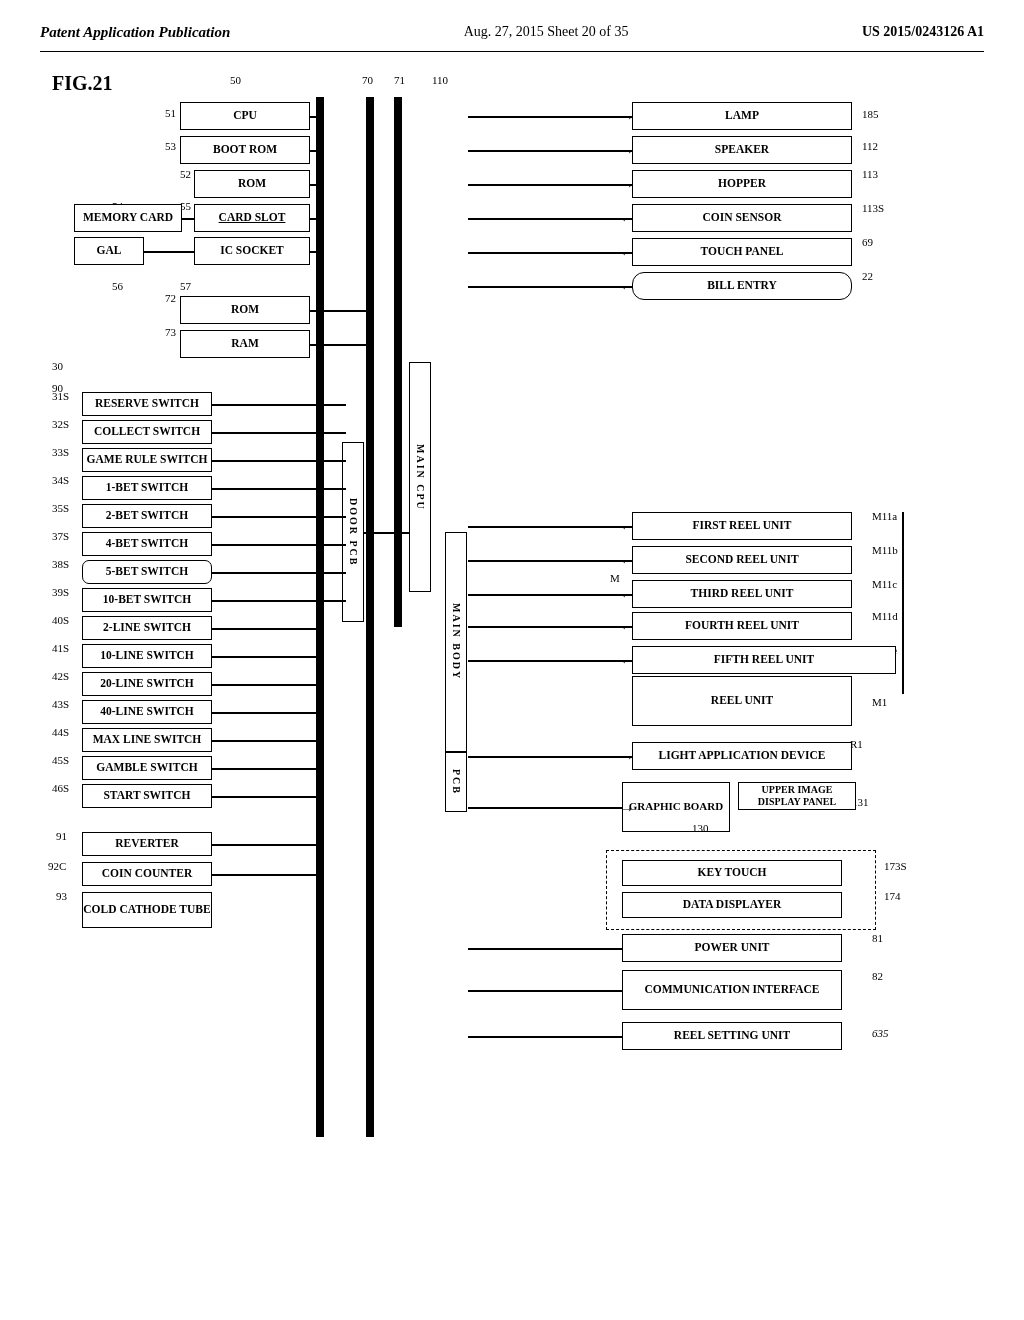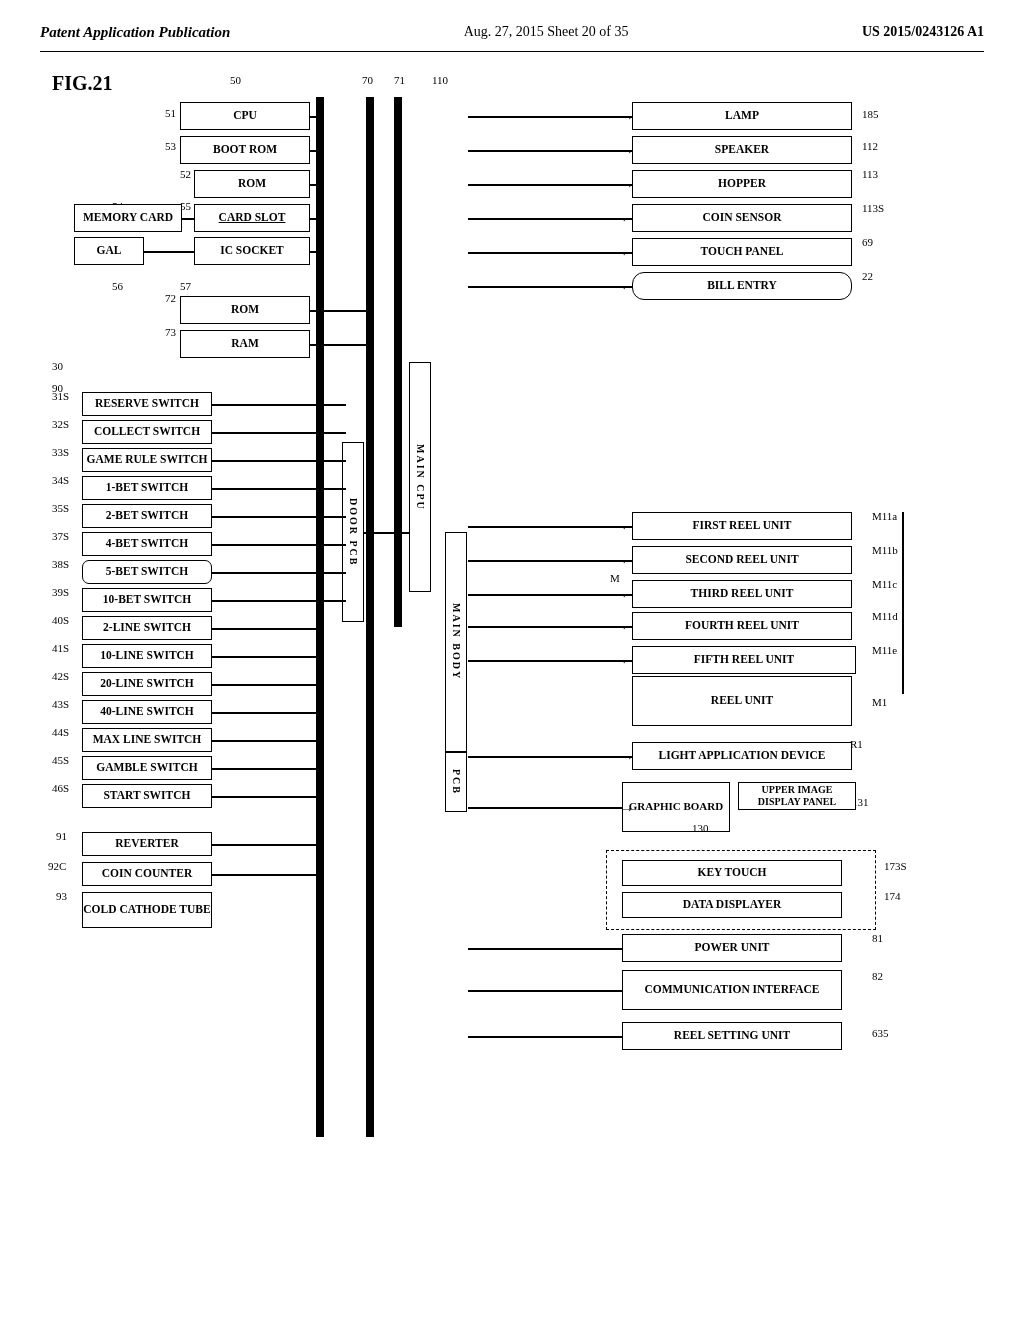--- a/index.html
+++ b/index.html
@@ -219,21 +219,21 @@
   <div class="label-ref" style="top:492px;left:840px;">M11b</div>
   <div class="box" style="top:494px;left:600px;width:220px;height:28px;">SECOND REEL UNIT</div>
 
   <div class="label-ref" style="top:526px;left:840px;">M11c</div>
   <div class="box" style="top:528px;left:600px;width:220px;height:28px;">THIRD REEL UNIT</div>
 
   <div class="label-ref" style="top:558px;left:840px;">M11d</div>
   <div class="box" style="top:560px;left:600px;width:220px;height:28px;">FOURTH REEL UNIT</div>
 
   <div class="label-ref" style="top:592px;left:840px;">M11e</div>
-  <div class="box" style="top:594px;left:600px;width:224px;height:28px;">FIFTH REEL UNIT</div>
+  <div class="box" style="top:594px;left:600px;width:264px;height:28px;">FIFTH REEL UNIT</div>
 
   <div class="label-ref" style="top:644px;left:840px;">M1</div>
   <div class="box" style="top:624px;left:600px;width:220px;height:50px;">REEL UNIT</div>
 
   <div class="label-ref" style="top:520px;left:578px;">M</div>
 
   <div class="label-ref" style="top:686px;left:818px;">R1</div>
   <div class="box" style="top:690px;left:600px;width:220px;height:28px;">LIGHT APPLICATION DEVICE</div>
 
   <div class="box" style="top:730px;left:590px;width:108px;height:50px;font-size:11px;">GRAPHIC
@@ -251,21 +251,21 @@
   <div class="label-ref" style="top:838px;left:852px;">174</div>
   <div class="box" style="top:840px;left:590px;width:220px;height:26px;">DATA DISPLAYER</div>
 
   <div class="label-ref" style="top:880px;left:840px;">81</div>
   <div class="box" style="top:882px;left:590px;width:220px;height:28px;">POWER UNIT</div>
 
   <div class="label-ref" style="top:918px;left:840px;">82</div>
   <div class="box" style="top:918px;left:590px;width:220px;height:40px;">COMMUNICATION
 INTERFACE</div>
 
-  <div class="label-ref" style="top:975px;left:840px;">635</div>
+  <div class="label-ref" style="top:975px;left:840px;font-style:italic;">635</div>
   <div class="box" style="top:970px;left:590px;width:220px;height:28px;">REEL SETTING UNIT</div>
 
   <div class="hline" style="top:64px;left:278px;width:14px;"></div>
   <div class="hline" style="top:98px;left:278px;width:14px;"></div>
   <div class="hline" style="top:132px;left:278px;width:14px;"></div>
   <div class="hline" style="top:166px;left:278px;width:14px;"></div>
   <div class="hline" style="top:199px;left:278px;width:14px;"></div>
   <div class="hline" style="top:258px;left:278px;width:64px;"></div>
   <div class="hline" style="top:292px;left:278px;width:64px;"></div>
 

